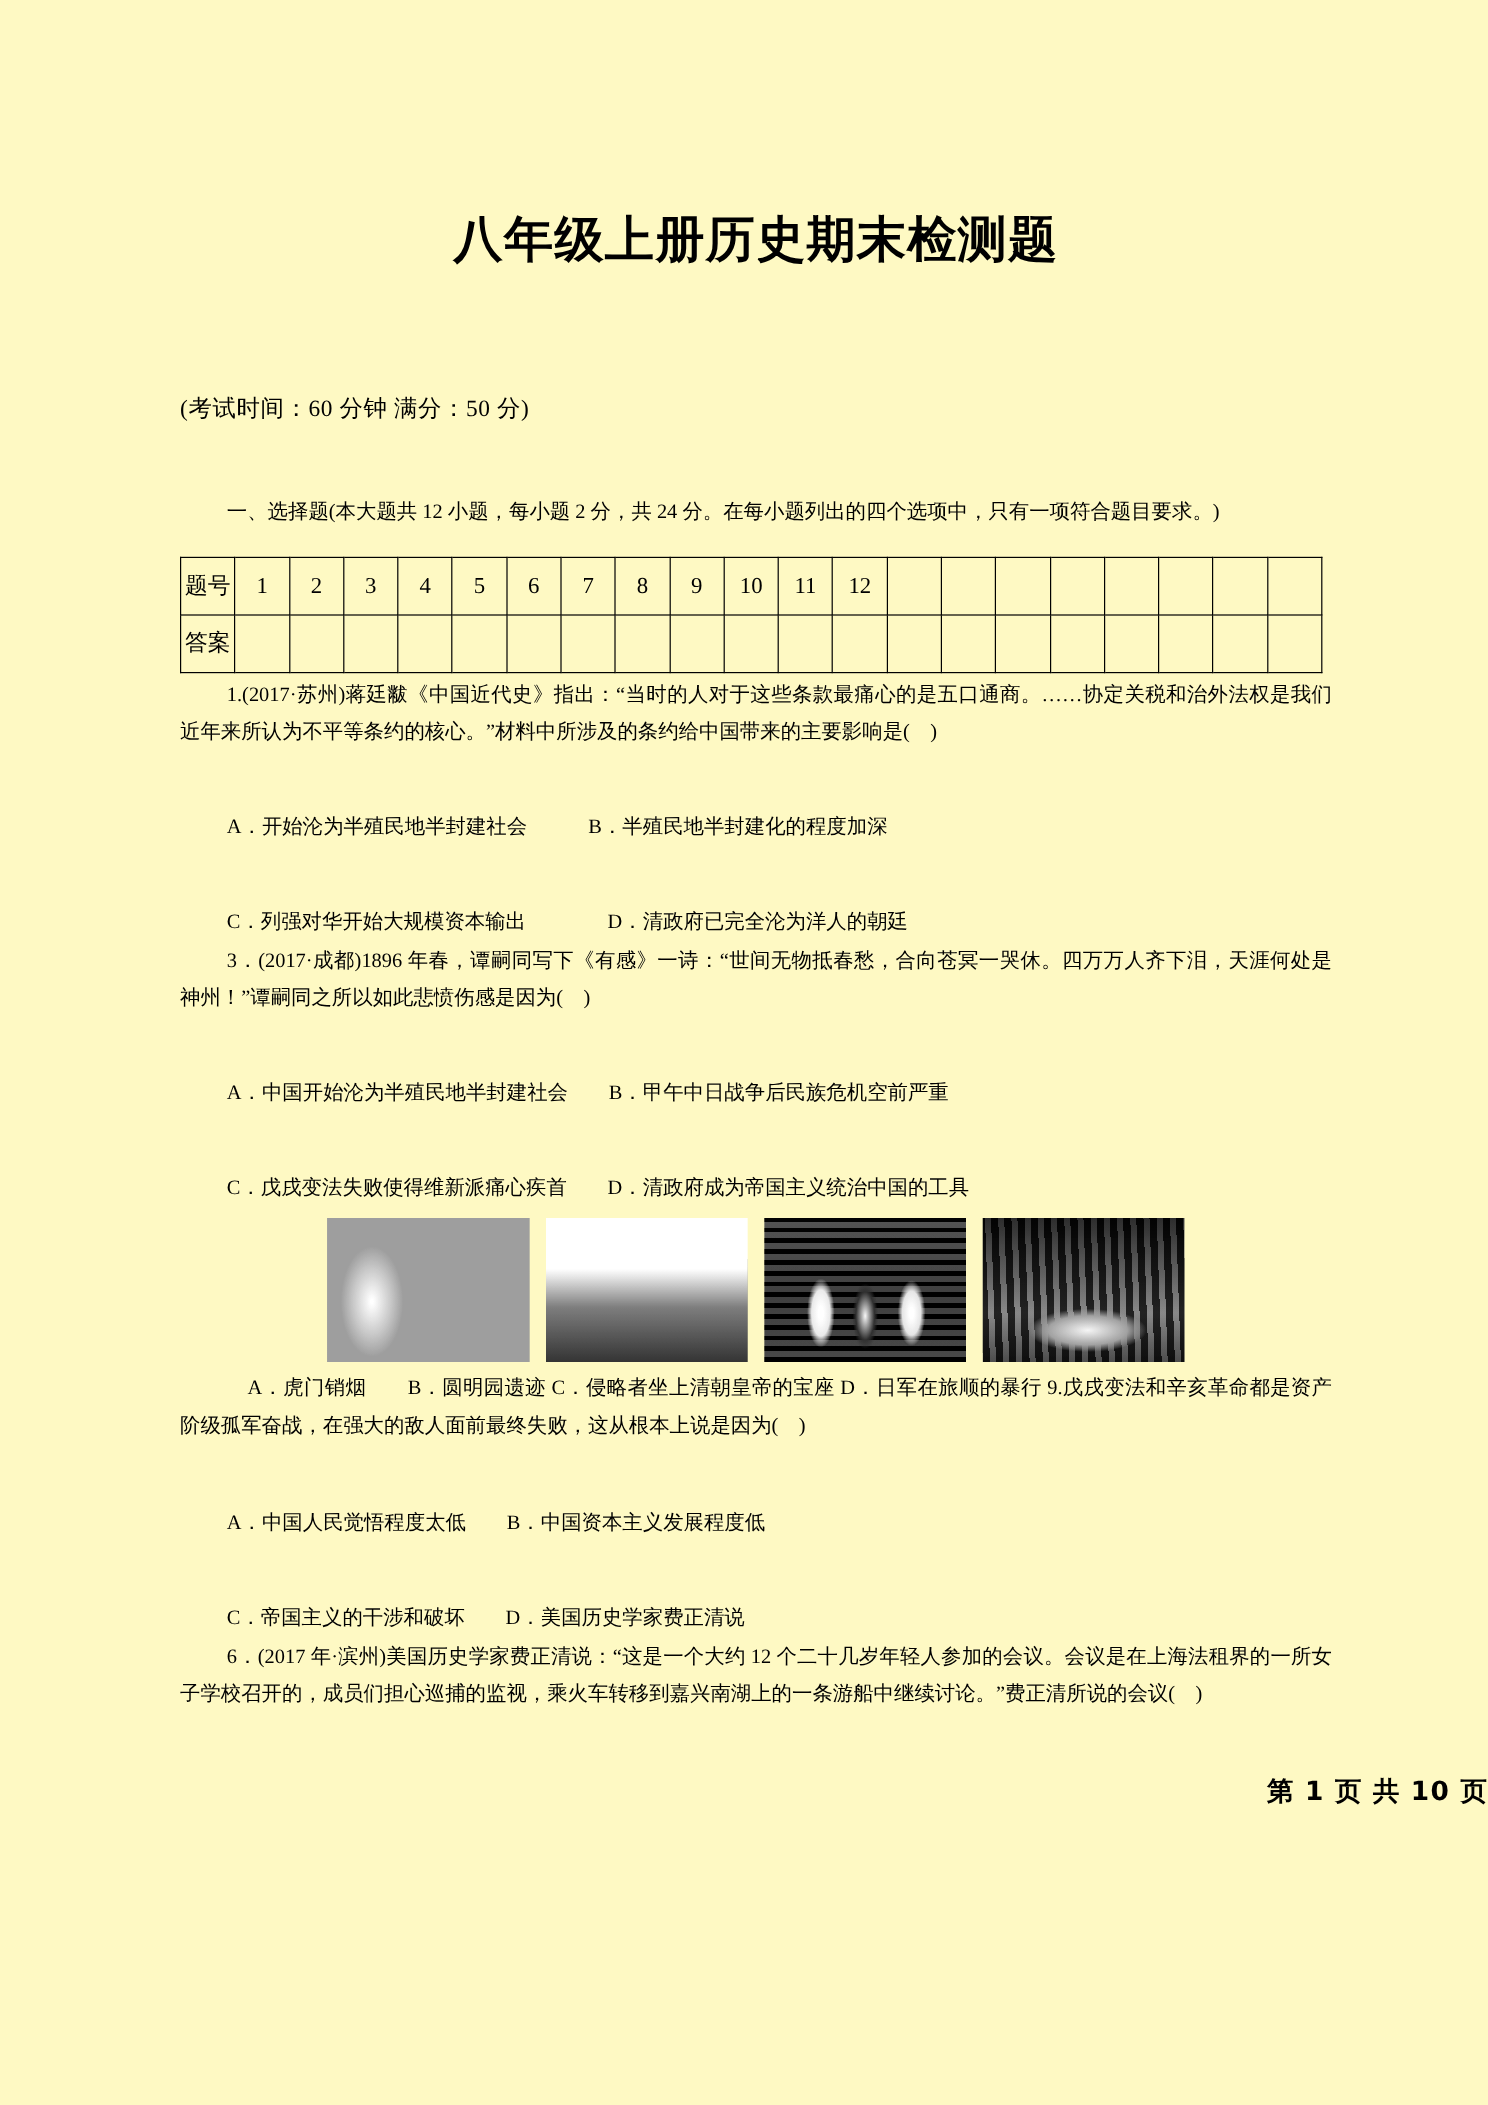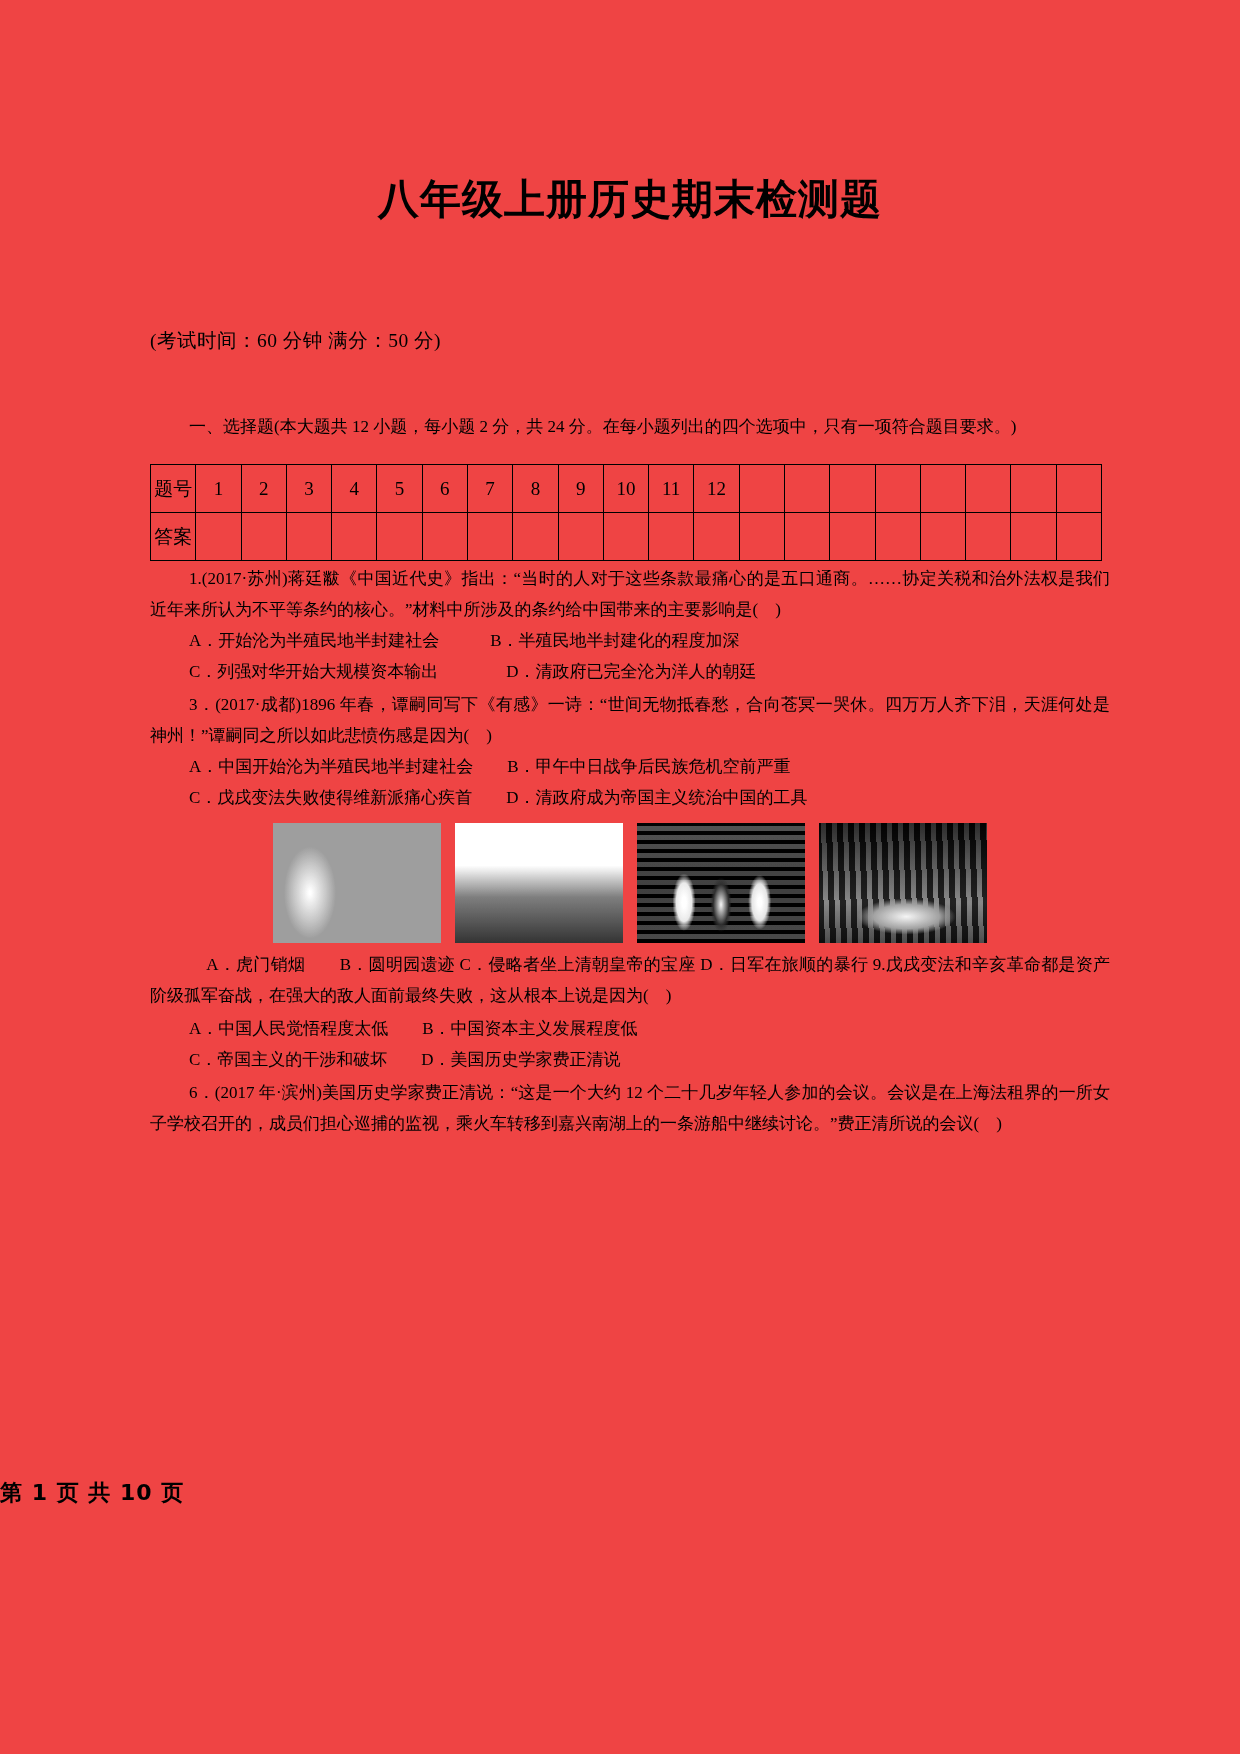--- a/index.html
+++ b/index.html
@@ -9,21 +9,21 @@
   }
   body {
     font-family: "Liberation Serif", "DejaVu Serif", serif;
     color: #000000;
   }
   .page {
     position: relative;
     width: 1240px;
     height: 1754px;
     margin: 0 auto;
-    background: #ef4444;
+    background: #fef9c3;
     box-sizing: border-box;
     padding: 0;
     overflow: hidden;
   }
   .content {
     position: absolute;
     left: 150px;
     top: 0;
     width: 960px;
   }
@@ -57,20 +57,21 @@
     text-justify: inter-ideograph;
   }
   .indent {
     text-indent: 39px;
   }
   .section-head {
     padding-top: 57px;
   }
   .opt-line {
     padding-left: 39px;
+    margin-top: 48px;
   }
 
   
   .answer-table-wrap {
     padding-top: 22px;
   }
   table.answer-table {
     border-collapse: collapse;
     width: 952px;
     table-layout: fixed;
@@ -144,23 +145,23 @@
       radial-gradient(ellipse 60px 22px at 52% 78%, #e6e6e6 0%, #9d9d9d 55%, rgba(0,0,0,0) 82%),
       repeating-linear-gradient(88deg, rgba(25,25,25,0.75) 0 6px, rgba(210,210,210,0.30) 6px 11px),
       linear-gradient(180deg, #3a3a3a 0%, #6a6a6a 38%, #8f8f8f 66%, #585858 100%);
     background-blend-mode: normal, multiply, normal;
   }
 
   
   .footer {
     position: absolute;
     left: 0;
-    right: 16px;
+    right: 0;
     top: 1478px;
-    text-align: left;
+    text-align: right;
     font-family: "DejaVu Sans", "Liberation Sans", sans-serif;
     font-weight: bold;
     font-size: 22px;
     letter-spacing: 1px;
   }
 </style>
 </head>
 <body>
 
 <div class="page">

